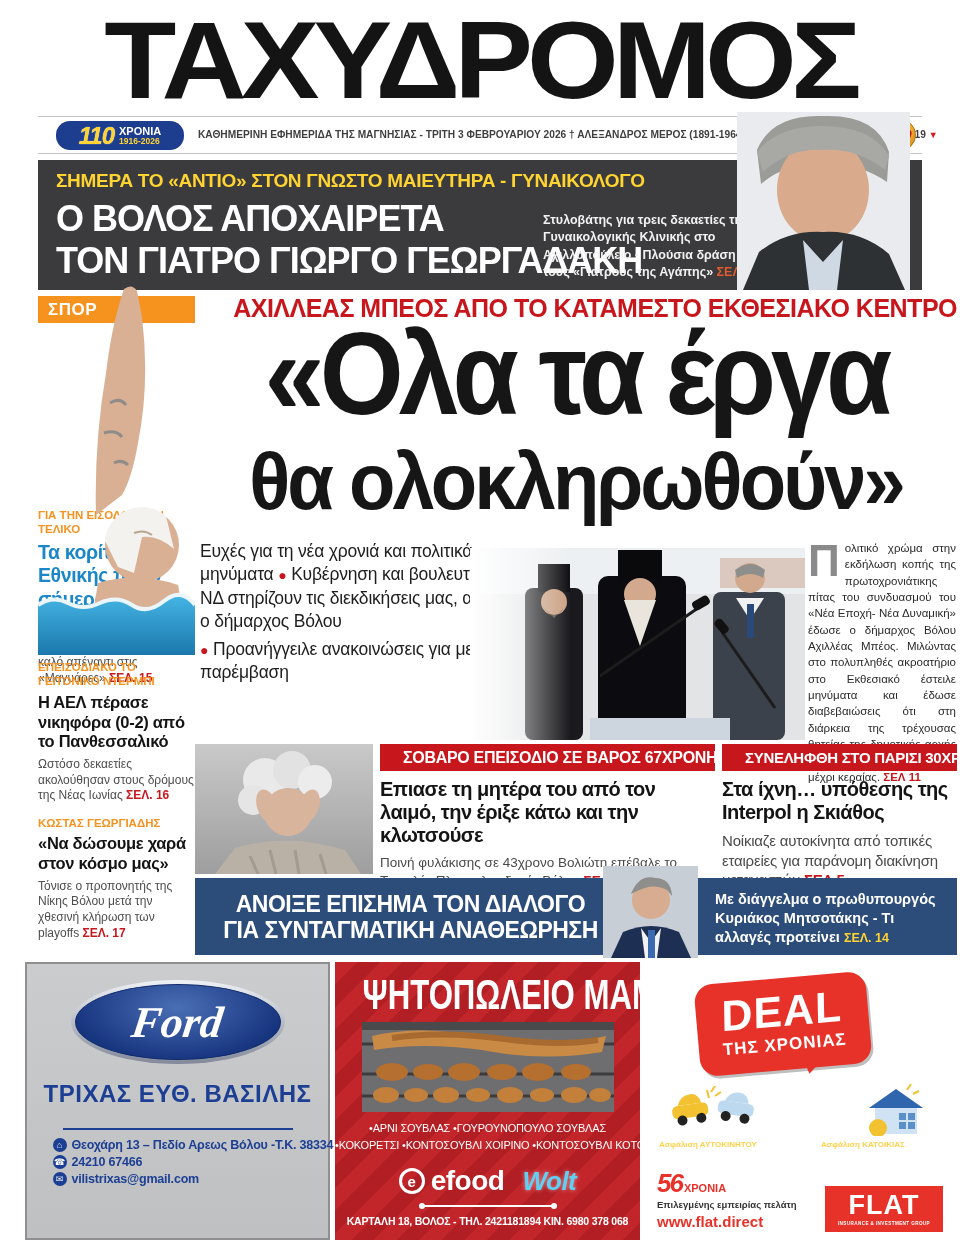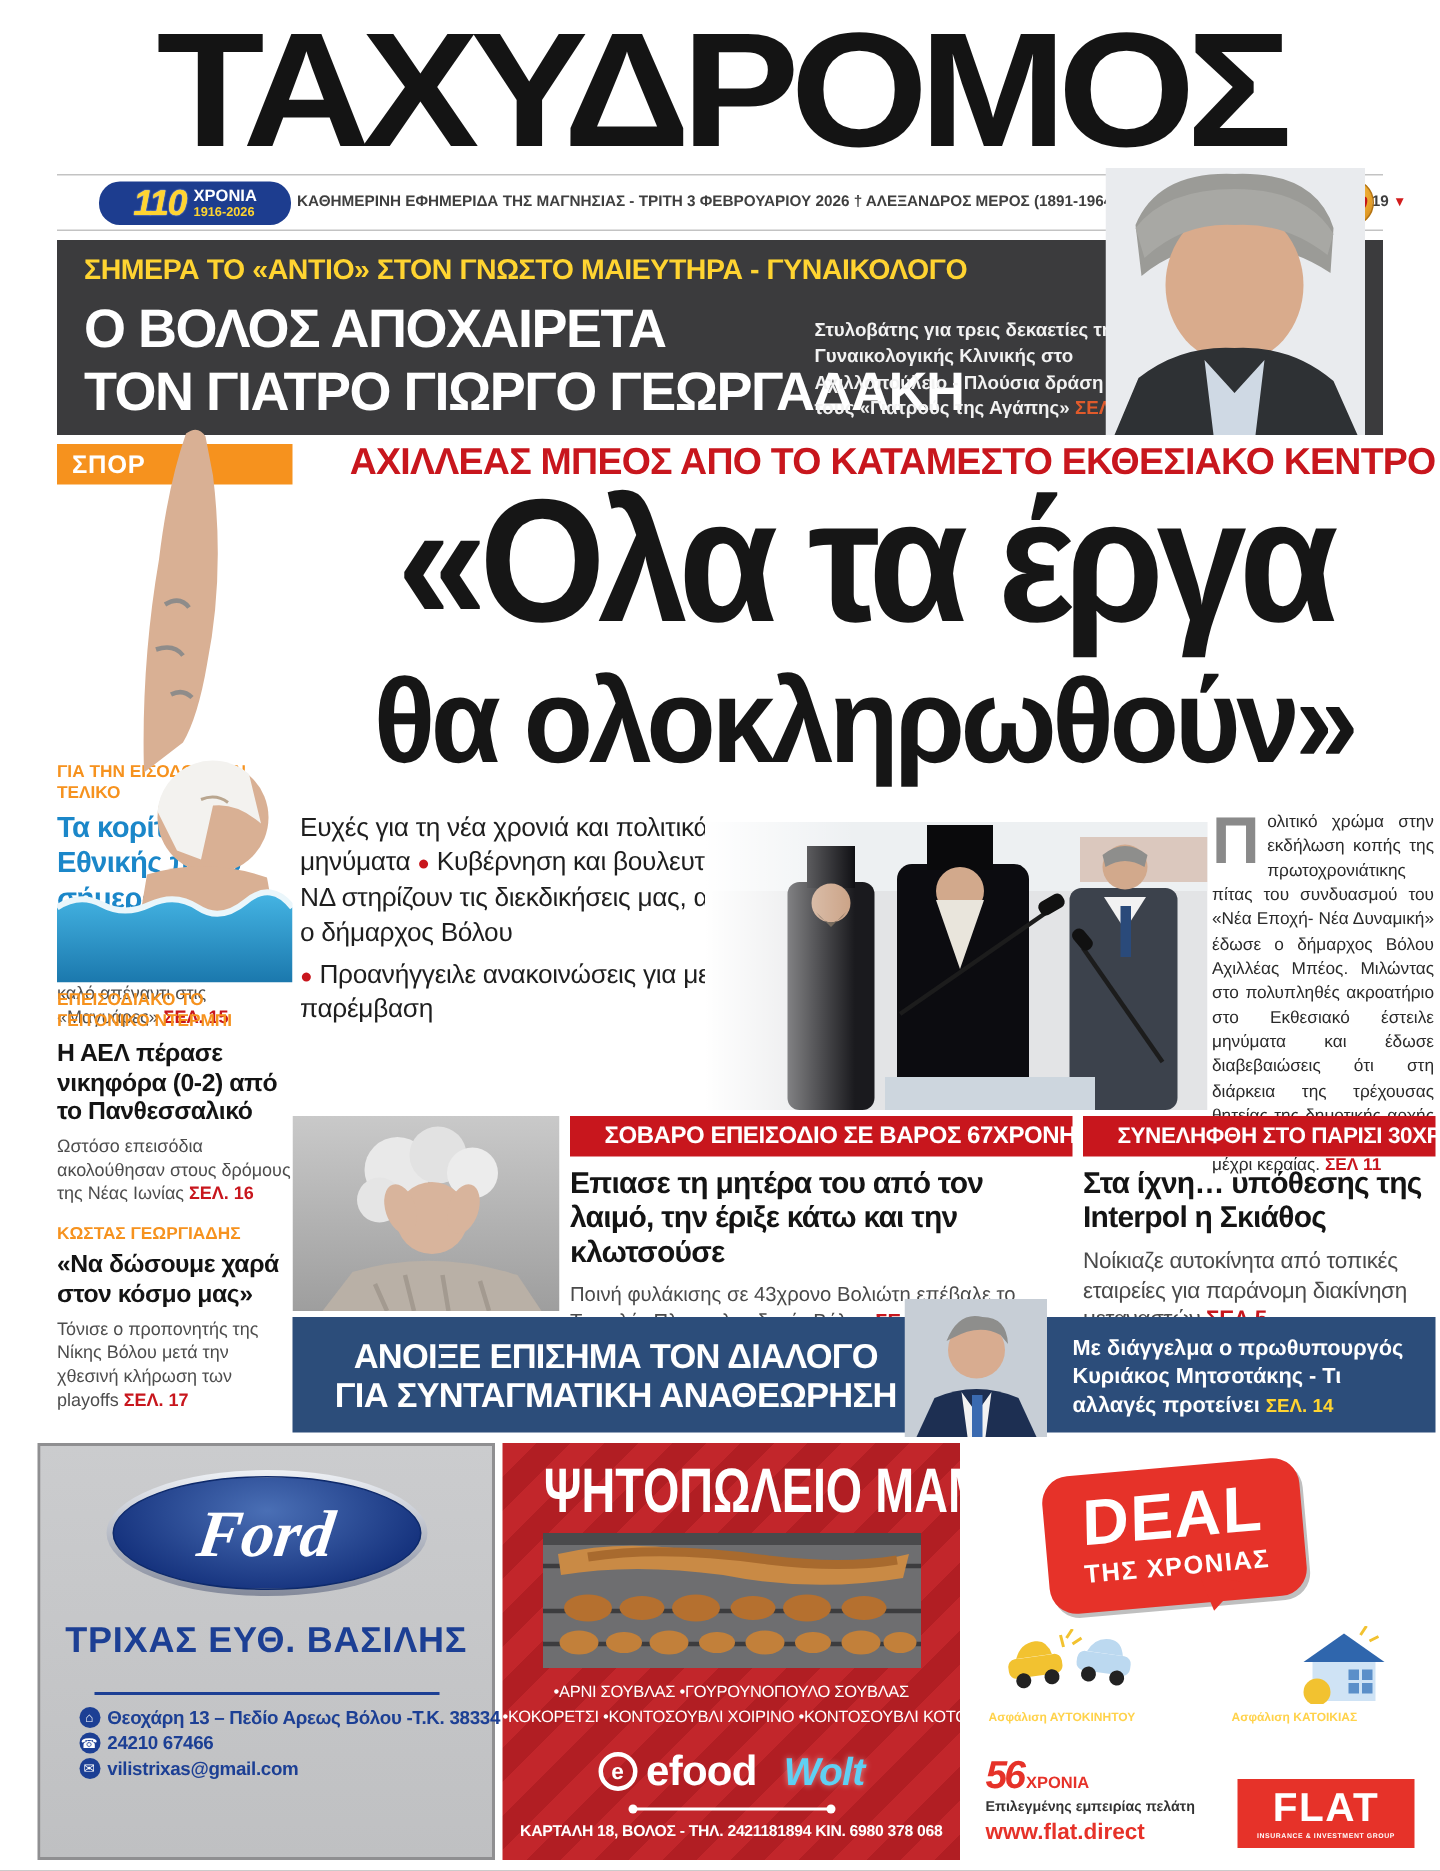--- a/index.html
+++ b/index.html
@@ -5,21 +5,21 @@
   * { margin:0; padding:0; box-sizing:border-box; }
   body { background:#777; font-family:"Liberation Sans", sans-serif; }
   .page { position:relative; width:960px; height:1247px; margin:0 auto; background:#fff; overflow:hidden; }
 
   
   .masthead-title { position:absolute; top:6px; left:0; width:960px; text-align:center;
     font-size:118px; font-weight:900; letter-spacing:-6px; color:#141414; line-height:1;
     transform:scaleY(0.92); transform-origin:top center; white-space:nowrap; }
   .info-bar { position:absolute; top:116px; left:38px; width:884px; height:38px;
     border-top:1px solid #c3c3c3; border-bottom:1px solid #c3c3c3; }
-  .badge-110 { position:absolute; left:28px; top:4px; width:128px; height:29px; background:#1d3d8f;
+  .badge-110 { position:absolute; left:18px; top:4px; width:128px; height:29px; background:#1d3d8f;
     border-radius:14px; display:flex; align-items:center; justify-content:center; gap:5px; }
   .badge-years { color:#ffd431; font-weight:900; font-style:italic; font-size:24px; letter-spacing:-1px; line-height:1; text-shadow:0 0 1px #fff; }
   .badge-col { display:flex; flex-direction:column; line-height:1; }
   .badge-label { color:#fff; font-weight:bold; font-size:11px; }
   .badge-range { color:#ffd431; font-size:8.5px; font-weight:bold; }
   .dateline { position:absolute; left:160px; top:12px; width:600px; text-align:center;
     font-size:10.2px; font-weight:bold; color:#3f3f3f; white-space:nowrap; }
   .red-mark { color:#d21c1c; font-size:9px; }
   .price-coin { position:absolute; right:6px; top:2px; width:32px; height:32px; border-radius:50%;
     background:radial-gradient(circle at 35% 30%, #f9d96d, #eaa62d 60%, #c97f18); border:1px solid #b47312;
@@ -214,21 +214,21 @@
       <span>Θέλουν να τριτώσει το… καλό απέναντι στις «Μαγυάρες» </span>
       <span class="pageref">ΣΕΛ. 15</span>
     </div>
   </div>
 
   <div class="sidebar-stories">
     <div>
       <div class="sb-kicker sb-kicker-first">ΕΠΕΙΣΟΔΙΑΚΟ ΤΟ ΓΕΙΤΟΝΙΚΟ ΝΤΕΡΜΠΙ</div>
       <div class="sb-headline-black">Η ΑΕΛ πέρασε νικηφόρα (0-2) από το Πανθεσσαλικό</div>
       <div class="sb-body">
-        <span>Ωστόσο επεισόδια ακολούθησαν στους δρόμους της Νέας Ιωνίας </span>
+        <span>Ωστόσο δεκαετίες ακολούθησαν στους δρόμους της Νέας Ιωνίας </span>
         <span class="pageref">ΣΕΛ. 16</span>
       </div>
     </div>
     <div>
       <div class="sb-kicker">ΚΩΣΤΑΣ ΓΕΩΡΓΙΑΔΗΣ</div>
       <div class="sb-headline-black">«Να δώσουμε χαρά στον κόσμο μας»</div>
       <div class="sb-body">
         <span>Τόνισε ο προπονητής της Νίκης Βόλου μετά την χθεσινή κλήρωση των playoffs </span>
         <span class="pageref">ΣΕΛ. 17</span>
       </div>

